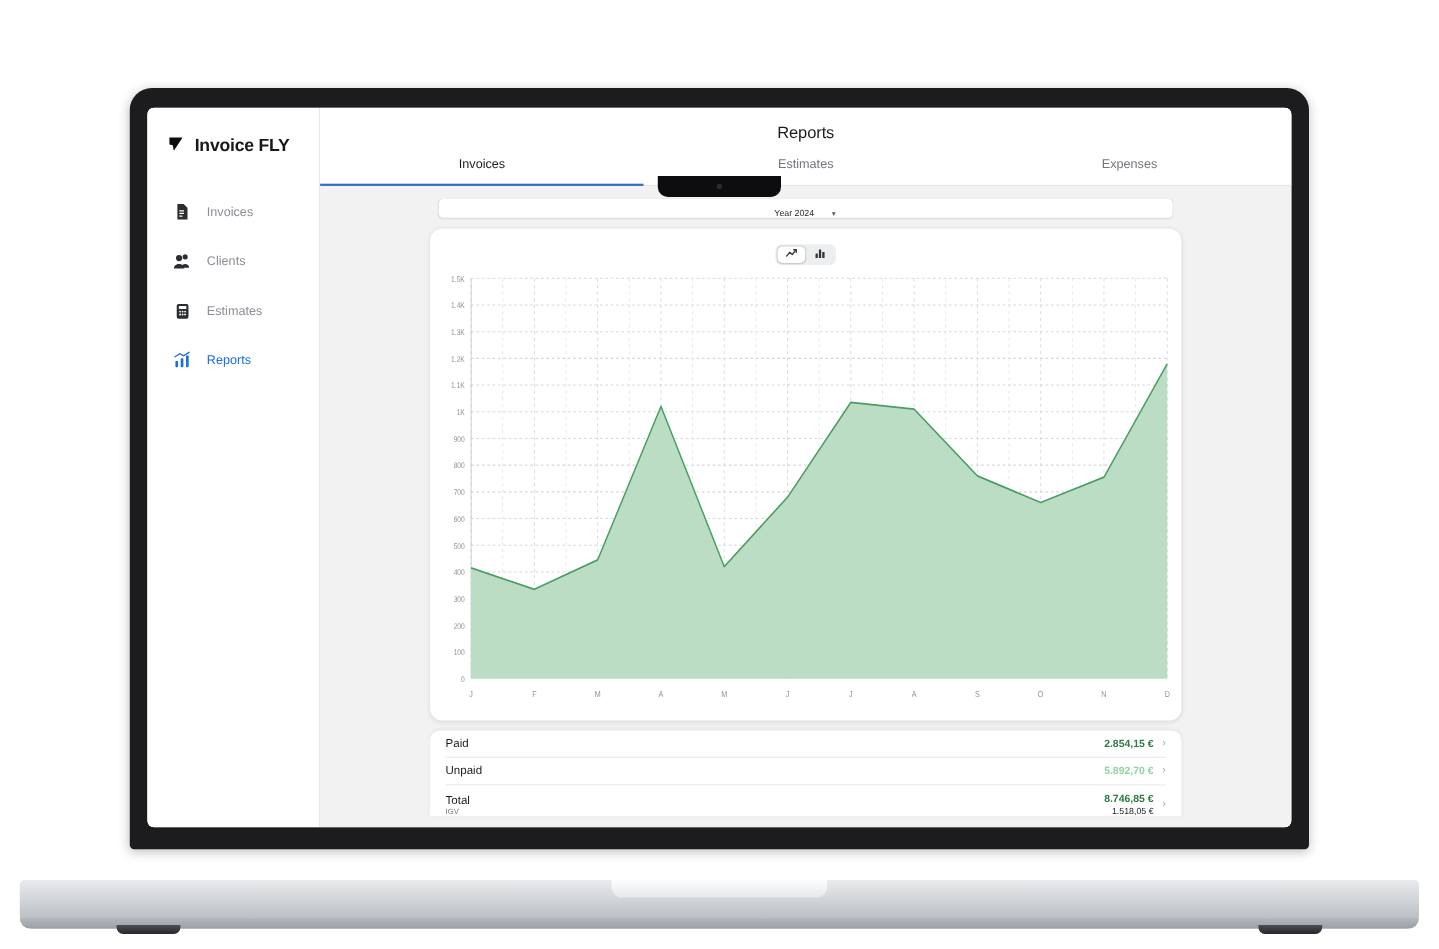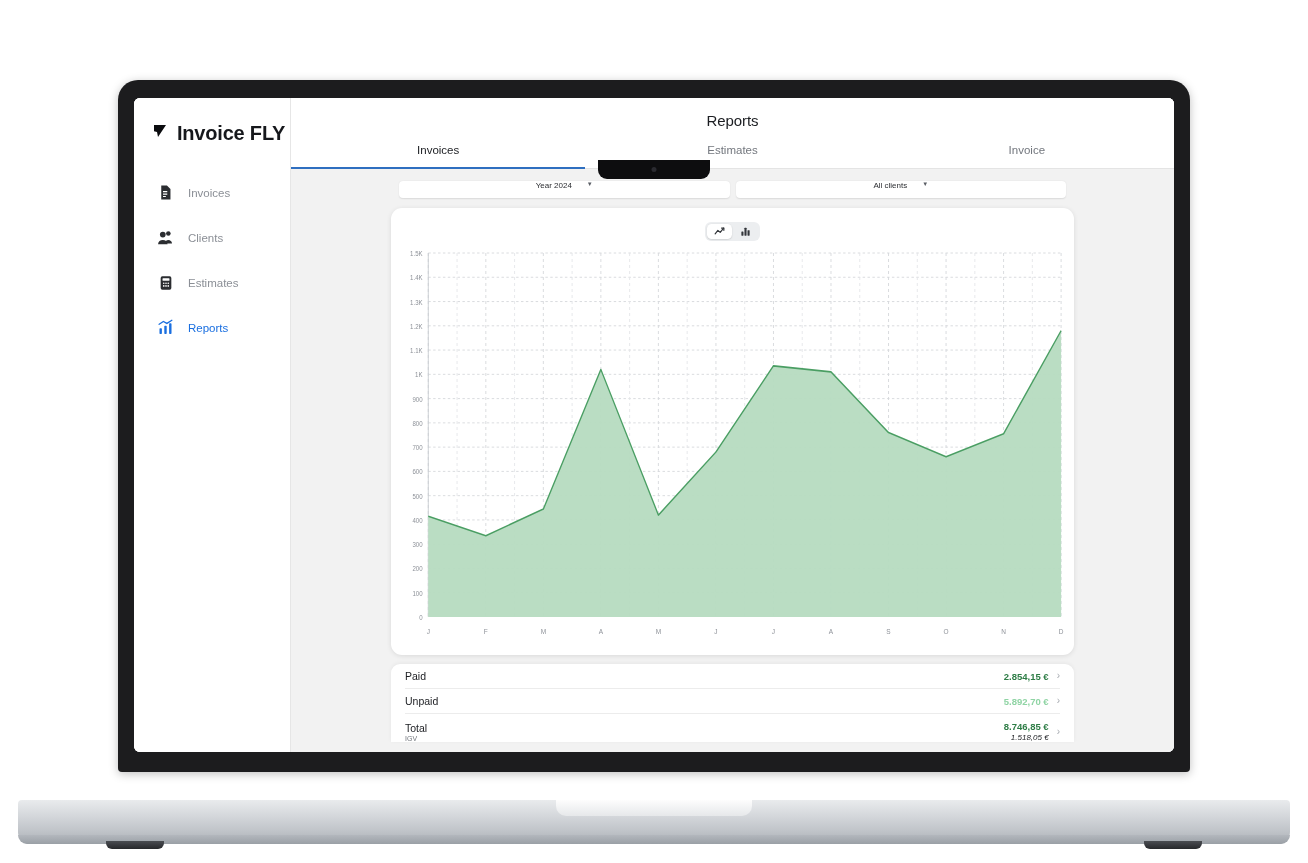--- a/index.html
+++ b/index.html
@@ -81,21 +81,21 @@
   #app-screen { position: absolute; inset: 0; display: flex; background: #ffffff; }
 
   
   #sidebar {
     width: 157px; flex: 0 0 157px;
     background: #ffffff;
     border-right: 1px solid #e6e6e6;
     padding-top: 20px;
   }
   .brand { display: flex; align-items: center; gap: 9px; padding: 0 0 0 18px; height: 30px; }
-  .brand-name { font-size: 20px; font-weight: 700; color: #16181c; letter-spacing: -.2px; }
+  .brand-name { font-size: 16px; font-weight: 700; color: #16181c; letter-spacing: -.2px; }
 
   .nav { margin-top: 22px; }
   .nav-item {
     display: flex; align-items: center; gap: 13px;
     height: 45px; padding-left: 22px;
     color: #8b8f96; font-size: 11.5px;
   }
   .nav-item.active { color: #1a6fe0; font-weight: 500; }
   .nav-icon { width: 19px; height: 19px; display: flex; align-items: center;
               justify-content: center; color: #2b2d31; flex: 0 0 19px; }
@@ -114,21 +114,21 @@
   .tab.active::after {
     content: ""; position: absolute; left: 0; right: 0; bottom: -1px;
     height: 2px; background: #2f6fc0;
   }
 
   .content { flex: 1; padding: 12px 0 0 0; overflow: hidden; }
 
   .filters { display: flex; gap: 6px; padding: 0 108px; }
   .filter {
     flex: 1; height: 17px; background: #ffffff; border-radius: 4px;
-    display: flex; align-items: flex-start; justify-content: center; gap: 15px;
+    display: flex; align-items: flex-end; justify-content: center; gap: 15px;
     font-size: 8px; color: #2b2d31;
     box-shadow: 0 0.5px 1.5px rgba(0,0,0,.10);
   }
   .caret { font-size: 6px; color: #5a5e65; line-height: 1; }
 
   .chart-card {
     margin: 10px 100px 0 100px;
     background: #ffffff; border-radius: 11px;
     box-shadow: 0 1px 5px rgba(0,0,0,.10);
     padding: 14px 8px 8px 8px;
@@ -162,21 +162,21 @@
     display: flex; align-items: center; justify-content: space-between;
     height: 25px; border-bottom: 1px solid #ececec;
   }
   .sum-row:last-child { border-bottom: none; height: 28px; align-items: flex-end; padding-top: 3px; }
   .sum-left { display: flex; flex-direction: column; }
   .sum-label { font-size: 10.5px; color: #1b1d21; }
   .sum-sub { font-size: 7px; color: #6f737a; margin-top: 1px; }
   .sum-right { display: flex; align-items: center; gap: 8px; }
   .sum-vals { display: flex; flex-direction: column; align-items: flex-end; }
   .sum-value { font-size: 9.5px; font-weight: 700; }
-  .sum-value2 { font-size: 8px; color: #1b1d21; margin-top: 1px; font-style: italic; }
+  .sum-value2 { font-size: 8px; color: #1b1d21; margin-top: 1px; }
   .chev { color: #a7abb1; font-size: 10px; line-height: 1; }
 </style>
 </head>
 <body>
 
 <div id="laptop-mockup">
 
   <div class="lid">
     <div class="notch">
       <div class="notch-cam"></div>
@@ -250,33 +250,29 @@
           </nav>
         </aside>
 
         <section id="main">
 
           <div class="topbar">
             <div class="page-title">Reports</div>
             <div class="tabs">
               <div class="tab active">Invoices</div>
               <div class="tab">Estimates</div>
-              <div class="tab">Invoice</div>
+              <div class="tab">Expenses</div>
             </div>
           </div>
 
           <div class="content">
 
             <div class="filters">
               <div class="filter">
                 <span>Year 2024</span>
-                <span class="caret">▼</span>
-              </div>
-              <div class="filter">
-                <span>All clients</span>
                 <span class="caret">▼</span>
               </div>
             </div>
 
             <div class="chart-card">
 
               <div class="chart-toggle">
                 <div class="toggle-btn active">
                   <span>
                     <svg width="11" height="11" viewBox="0 0 24 24" fill="none" stroke="currentColor" stroke-width="2.6" stroke-linecap="round" stroke-linejoin="round">

